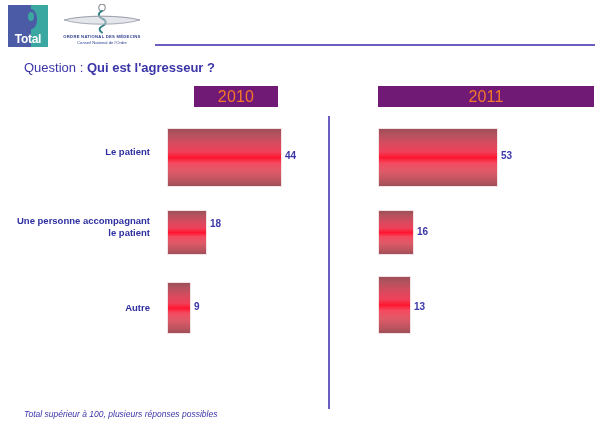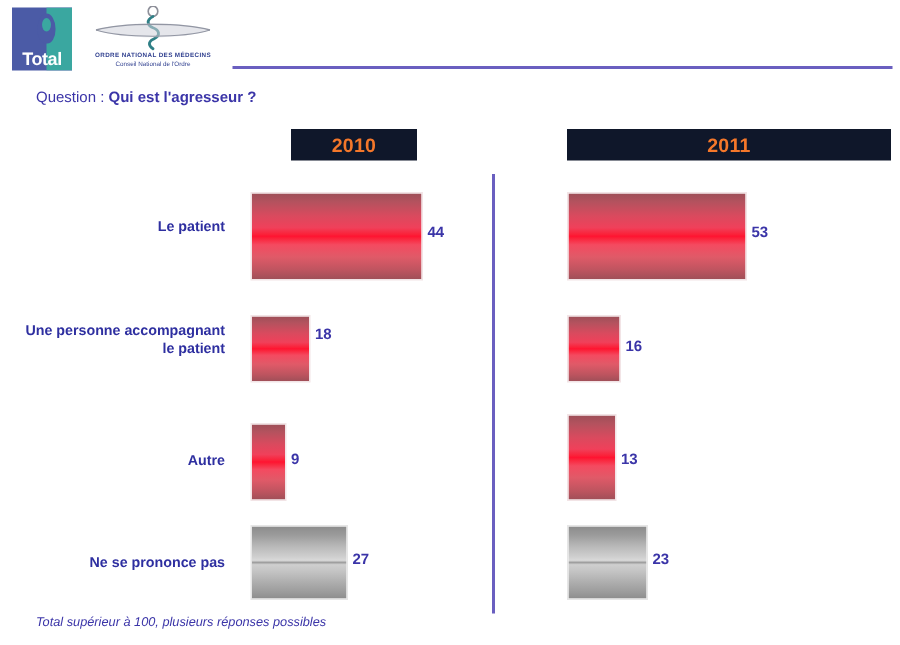--- a/index.html
+++ b/index.html
@@ -122,39 +122,39 @@
     width: 440px;
     height: 2px;
     background: #6a5fc0;
   }
 
   
   .question {
     position: absolute;
     left: 24px;
     top: 60px;
-    font-size: 10px;
+    font-size: 13px;
     color: #3b35a8;
     white-space: nowrap;
   }
   .question .q-lead {
     font-weight: normal;
   }
   .question .q-text {
     font-weight: bold;
   }
 
   
   .year-header {
     position: absolute;
     height: 21px;
-    background: #0f172a;
+    background: #701a75;
     color: #f4772a;
-    font-size: 13px;
-    font-weight: bold;
+    font-size: 16px;
+    font-weight: normal;
     display: flex;
     align-items: center;
     justify-content: center;
     letter-spacing: 0.2px;
   }
   .year-2010 { left: 194px; top: 86px; width: 84px; }
   .year-2011 { left: 378px; top: 86px; width: 216px; }
 
   
   .col-divider {
@@ -308,27 +308,18 @@
     <div class="row" style="top:150px;height:62px;">
       <div class="row-label" style="top:42px;">
         <span>Autre</span>
       </div>
       <div class="bar red" style="left:167px;top:22px;width:22px;height:50px;"></div>
       <div class="bar-value" style="left:194px;top:41px;">9</div>
       <div class="bar red" style="left:378px;top:16px;width:31px;height:56px;"></div>
       <div class="bar-value" style="left:414px;top:41px;">13</div>
     </div>
 
-    <div class="row" style="top:232px;height:60px;">
-      <div class="row-label" style="top:28px;">
-        <span>Ne se prononce pas</span>
-      </div>
-      <div class="bar grey" style="left:167px;top:8px;width:63px;height:48px;"></div>
-      <div class="bar-value" style="left:235px;top:26px;">27</div>
-      <div class="bar grey" style="left:378px;top:8px;width:52px;height:48px;"></div>
-      <div class="bar-value" style="left:435px;top:26px;">23</div>
-    </div>
 
   </div>
 
   <div class="footnote">Total supérieur à 100, plusieurs réponses possibles</div>
 
 </div>
 
 </body></html>

